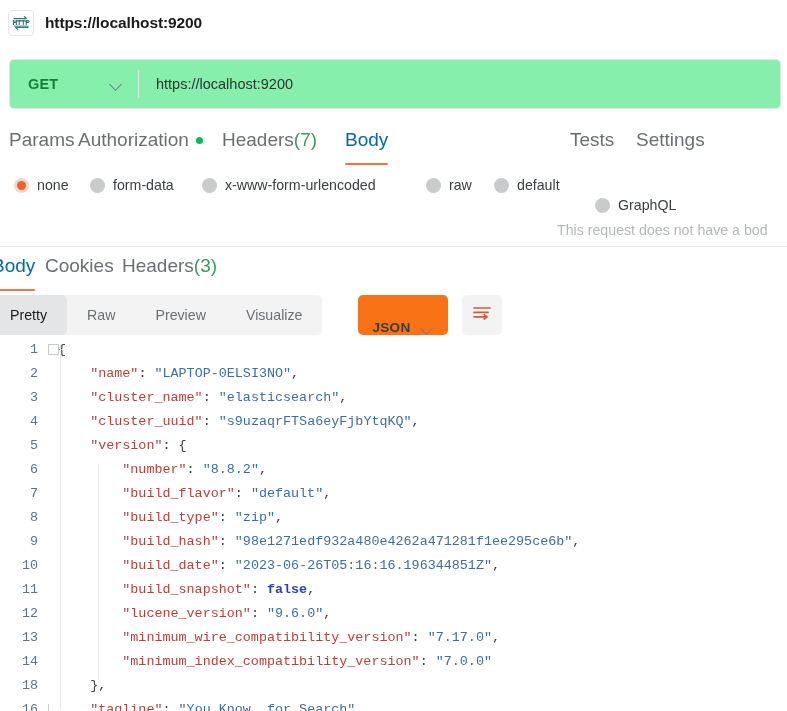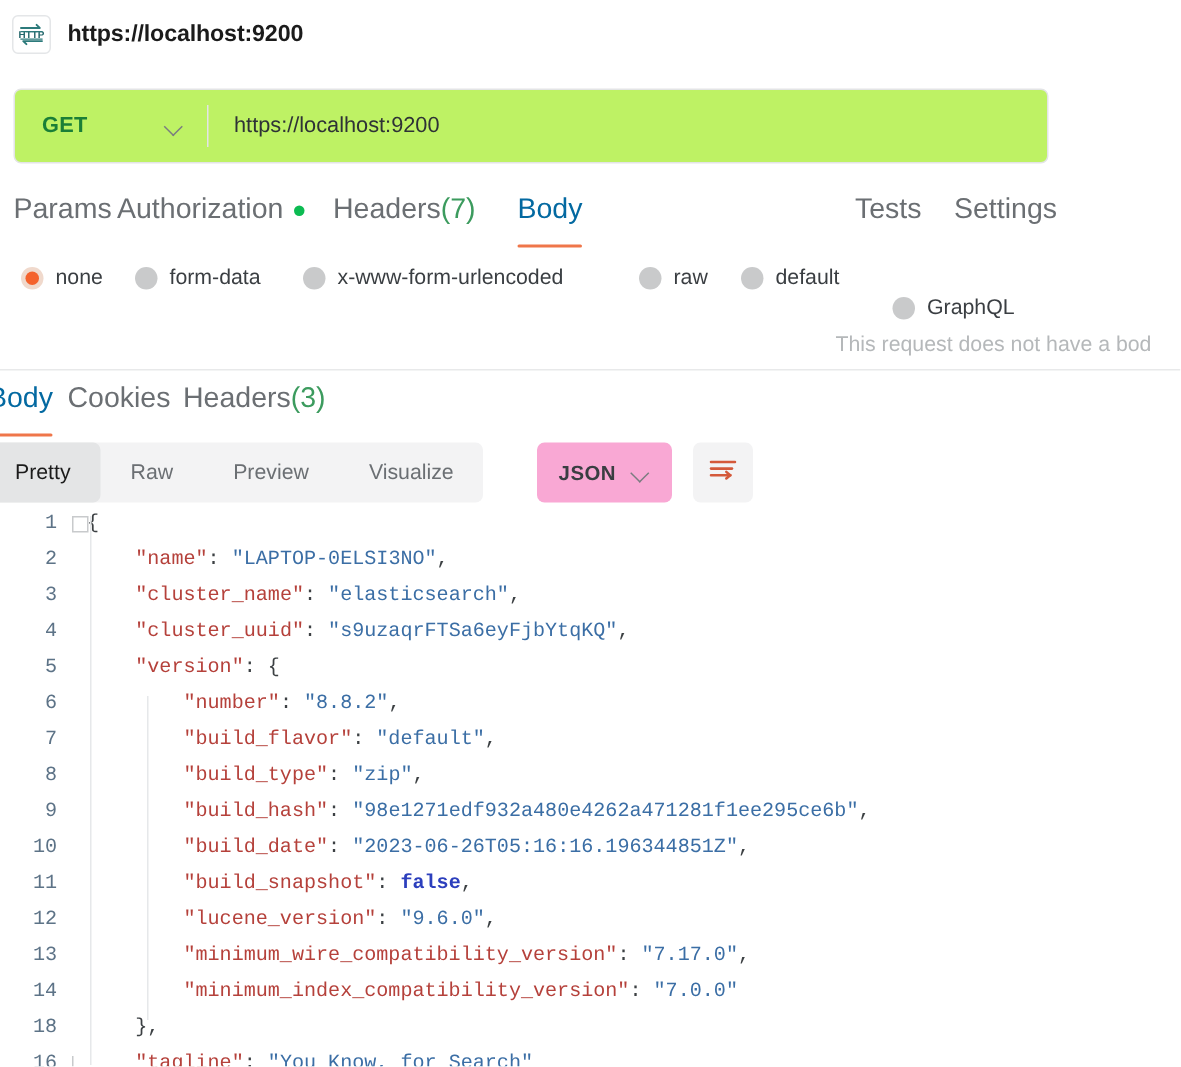--- a/index.html
+++ b/index.html
@@ -25,22 +25,22 @@
   }
   .http-icon svg { display:block; }
   .title-text {
     margin-left: 11px;
     font-size: 15.5px; font-weight: bold; color: #1b1b1b;
     letter-spacing: -0.1px;
   }
 
   
   .urlbar {
-    position: absolute; left: 9px; top: 59px; width: 690px; height: 50px;
-    border: 1px solid #e3e4e6; border-radius: 5px; background: #bef264;
+    position: absolute; left: 9px; top: 59px; width: 772px; height: 50px;
+    border: 1px solid #e3e4e6; border-radius: 5px; background: #86efac;
     display: flex; align-items: center;
   }
   .method {
     width: 128px; height: 100%;
     display: flex; align-items: center; justify-content: space-between;
     padding: 0 15px 0 18px;
   }
   .method-label { font-size: 14.5px; color: #1a7f37; font-weight: 600; letter-spacing:.2px;}
   .chev { width: 13px; height: 13px; position: relative; }
   .chev::before {
@@ -117,22 +117,22 @@
     display: flex; align-items: center;
   }
   .seg-btn {
     height: 40px; padding: 0 20px;
     display: flex; align-items: center;
     font-size: 14.2px; color: #6b6f73; border-radius: 5px;
   }
   .seg-btn.active { background: #e4e5e6; color: #1b1b1b; }
   .fmt {
     position: absolute; left: 358px; top: 0; height: 40px; width: 90px;
-    background: #f9a8d4; border-radius: 5px;
-    display: flex; align-items: center; justify-content: center; gap: 10px;
+    background: #f97316; border-radius: 5px;
+    display: flex; align-items: flex-end; justify-content: center; gap: 10px;
   }
   .fmt-label { font-size: 13.6px; color: #3a3e42; font-weight: 600; letter-spacing:.3px;}
   .wrapbtn {
     position: absolute; left: 462px; top: 0; width: 40px; height: 40px;
     background: #f3f3f4; border-radius: 5px;
     display: flex; align-items: center; justify-content: center;
   }
 
   
   .code {

